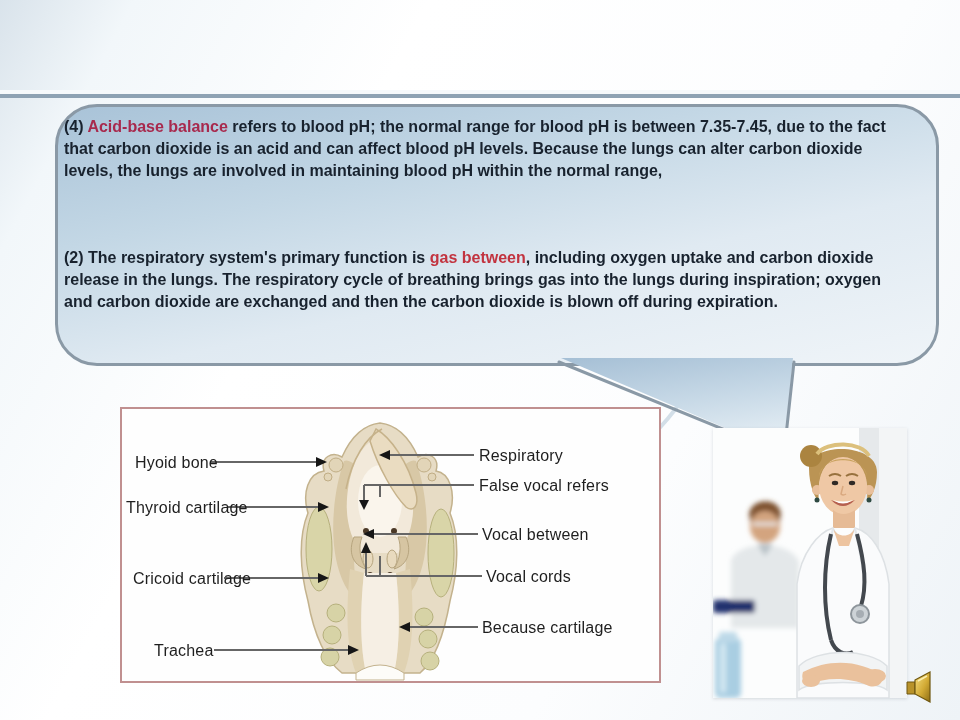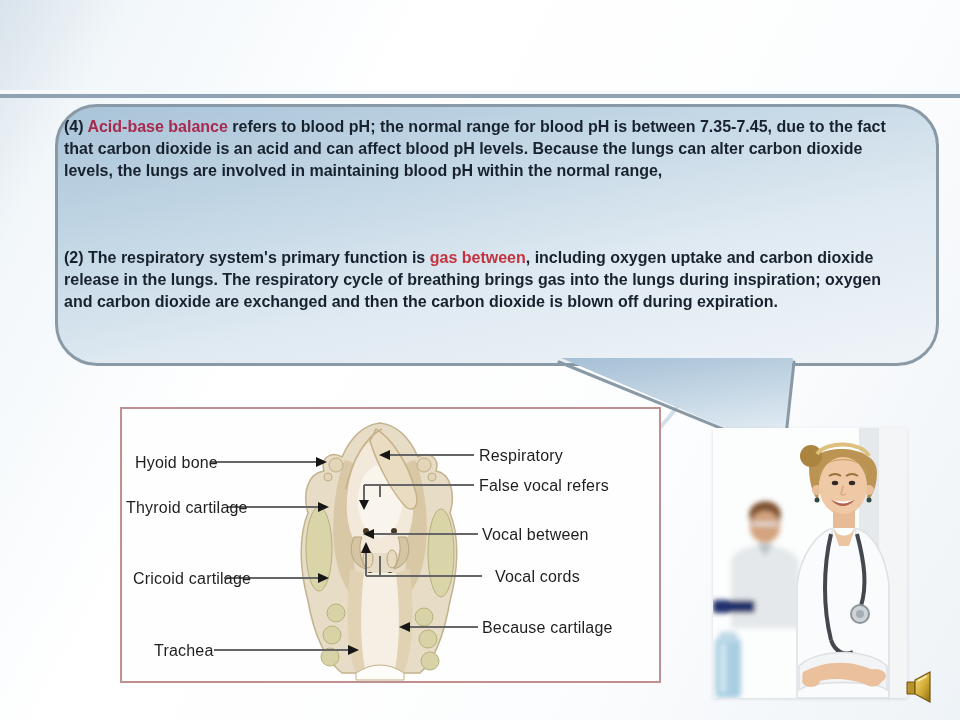--- a/index.html
+++ b/index.html
@@ -40,21 +40,21 @@
     background:#fefefe;border:2px solid #c09090;box-sizing:content-box;z-index:5;}
   .diagram svg{position:absolute;left:0;top:0;}
   .dlabel{position:absolute;font-size:16px;color:#1e1e1e;letter-spacing:.2px;white-space:nowrap;}
   .l-hyoid{left:13px;top:45px;}
   .l-thyroid{left:4px;top:90px;}
   .l-cricoid{left:11px;top:161px;text-align:right;}
   .l-trachea{left:32px;top:233px;}
   .l-epiglottis{left:357px;top:38px;}
   .l-false{left:357px;top:68px;}
   .l-ligament{left:360px;top:117px;}
-  .l-cords{left:364px;top:159px;margin-left:9px;}
+  .l-cords{left:364px;top:159px;}
   .l-tracheal{left:360px;top:210px;}
   
   .photo{position:absolute;left:713px;top:428px;width:194px;height:270px;z-index:5;
     box-shadow:0 1px 3px rgba(120,130,140,.25);}
   
   .speaker{position:absolute;left:903px;top:669px;width:36px;height:34px;z-index:6;cursor:pointer;}
 </style>
 </head>
 <body>
 

